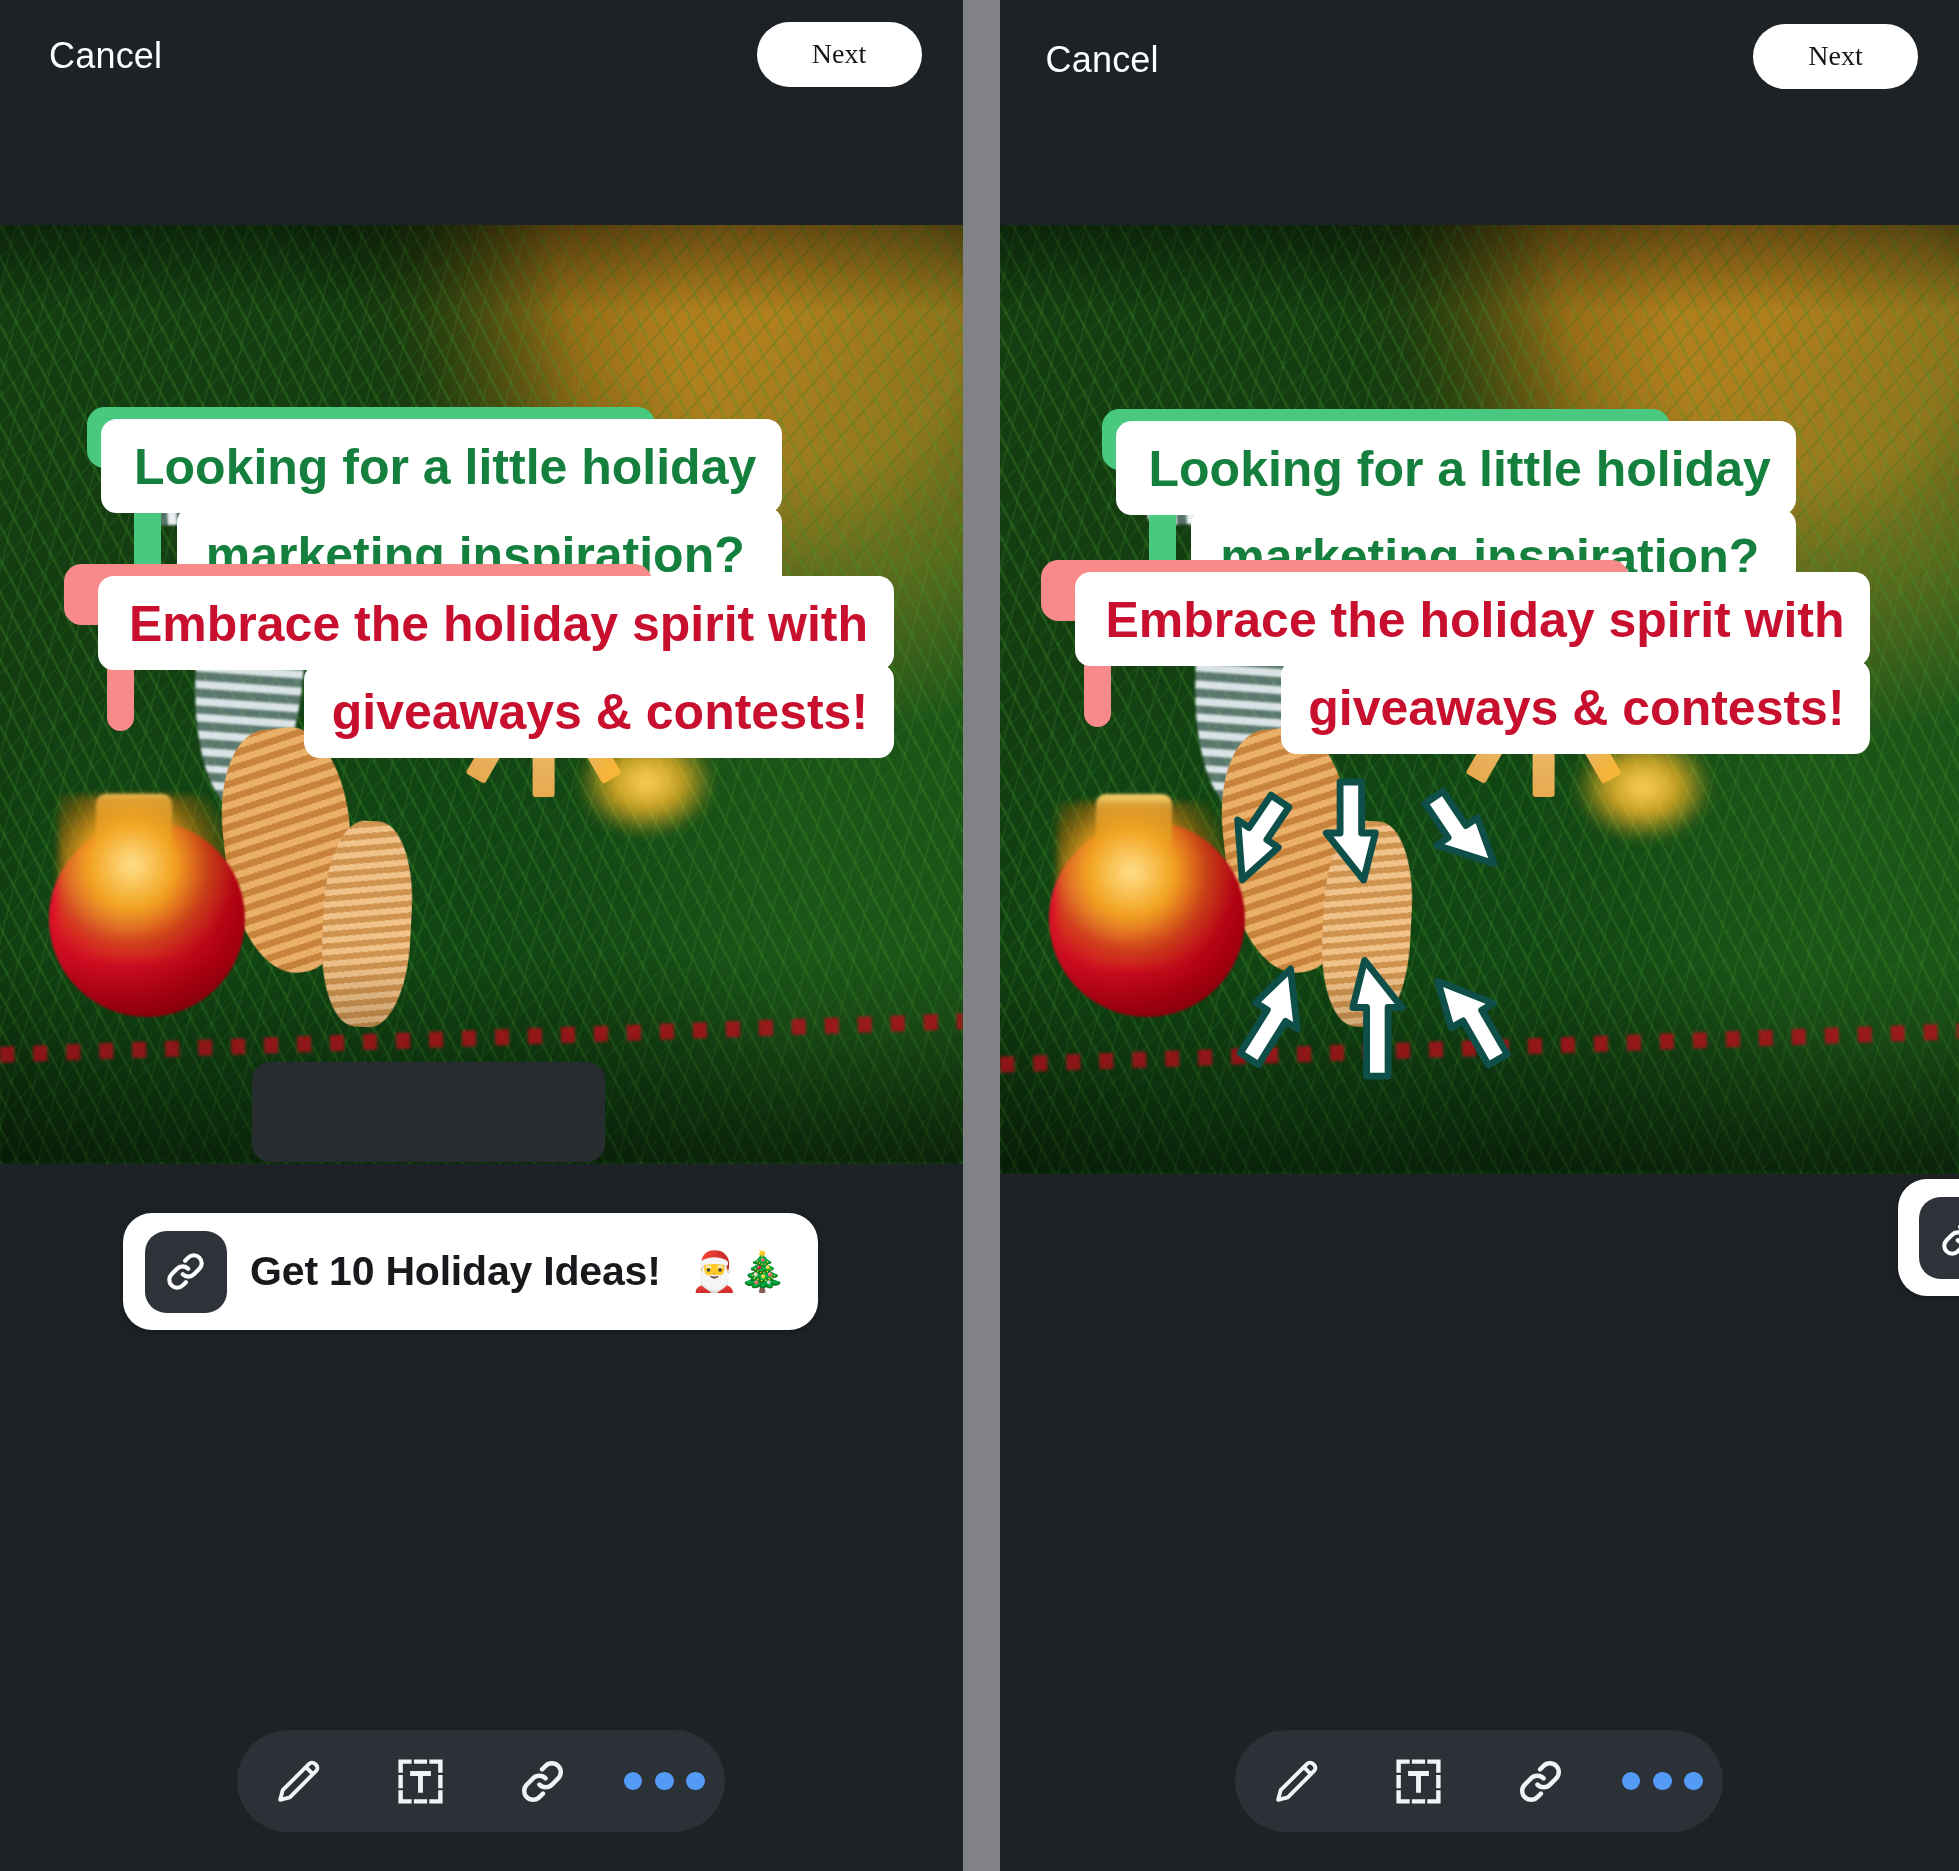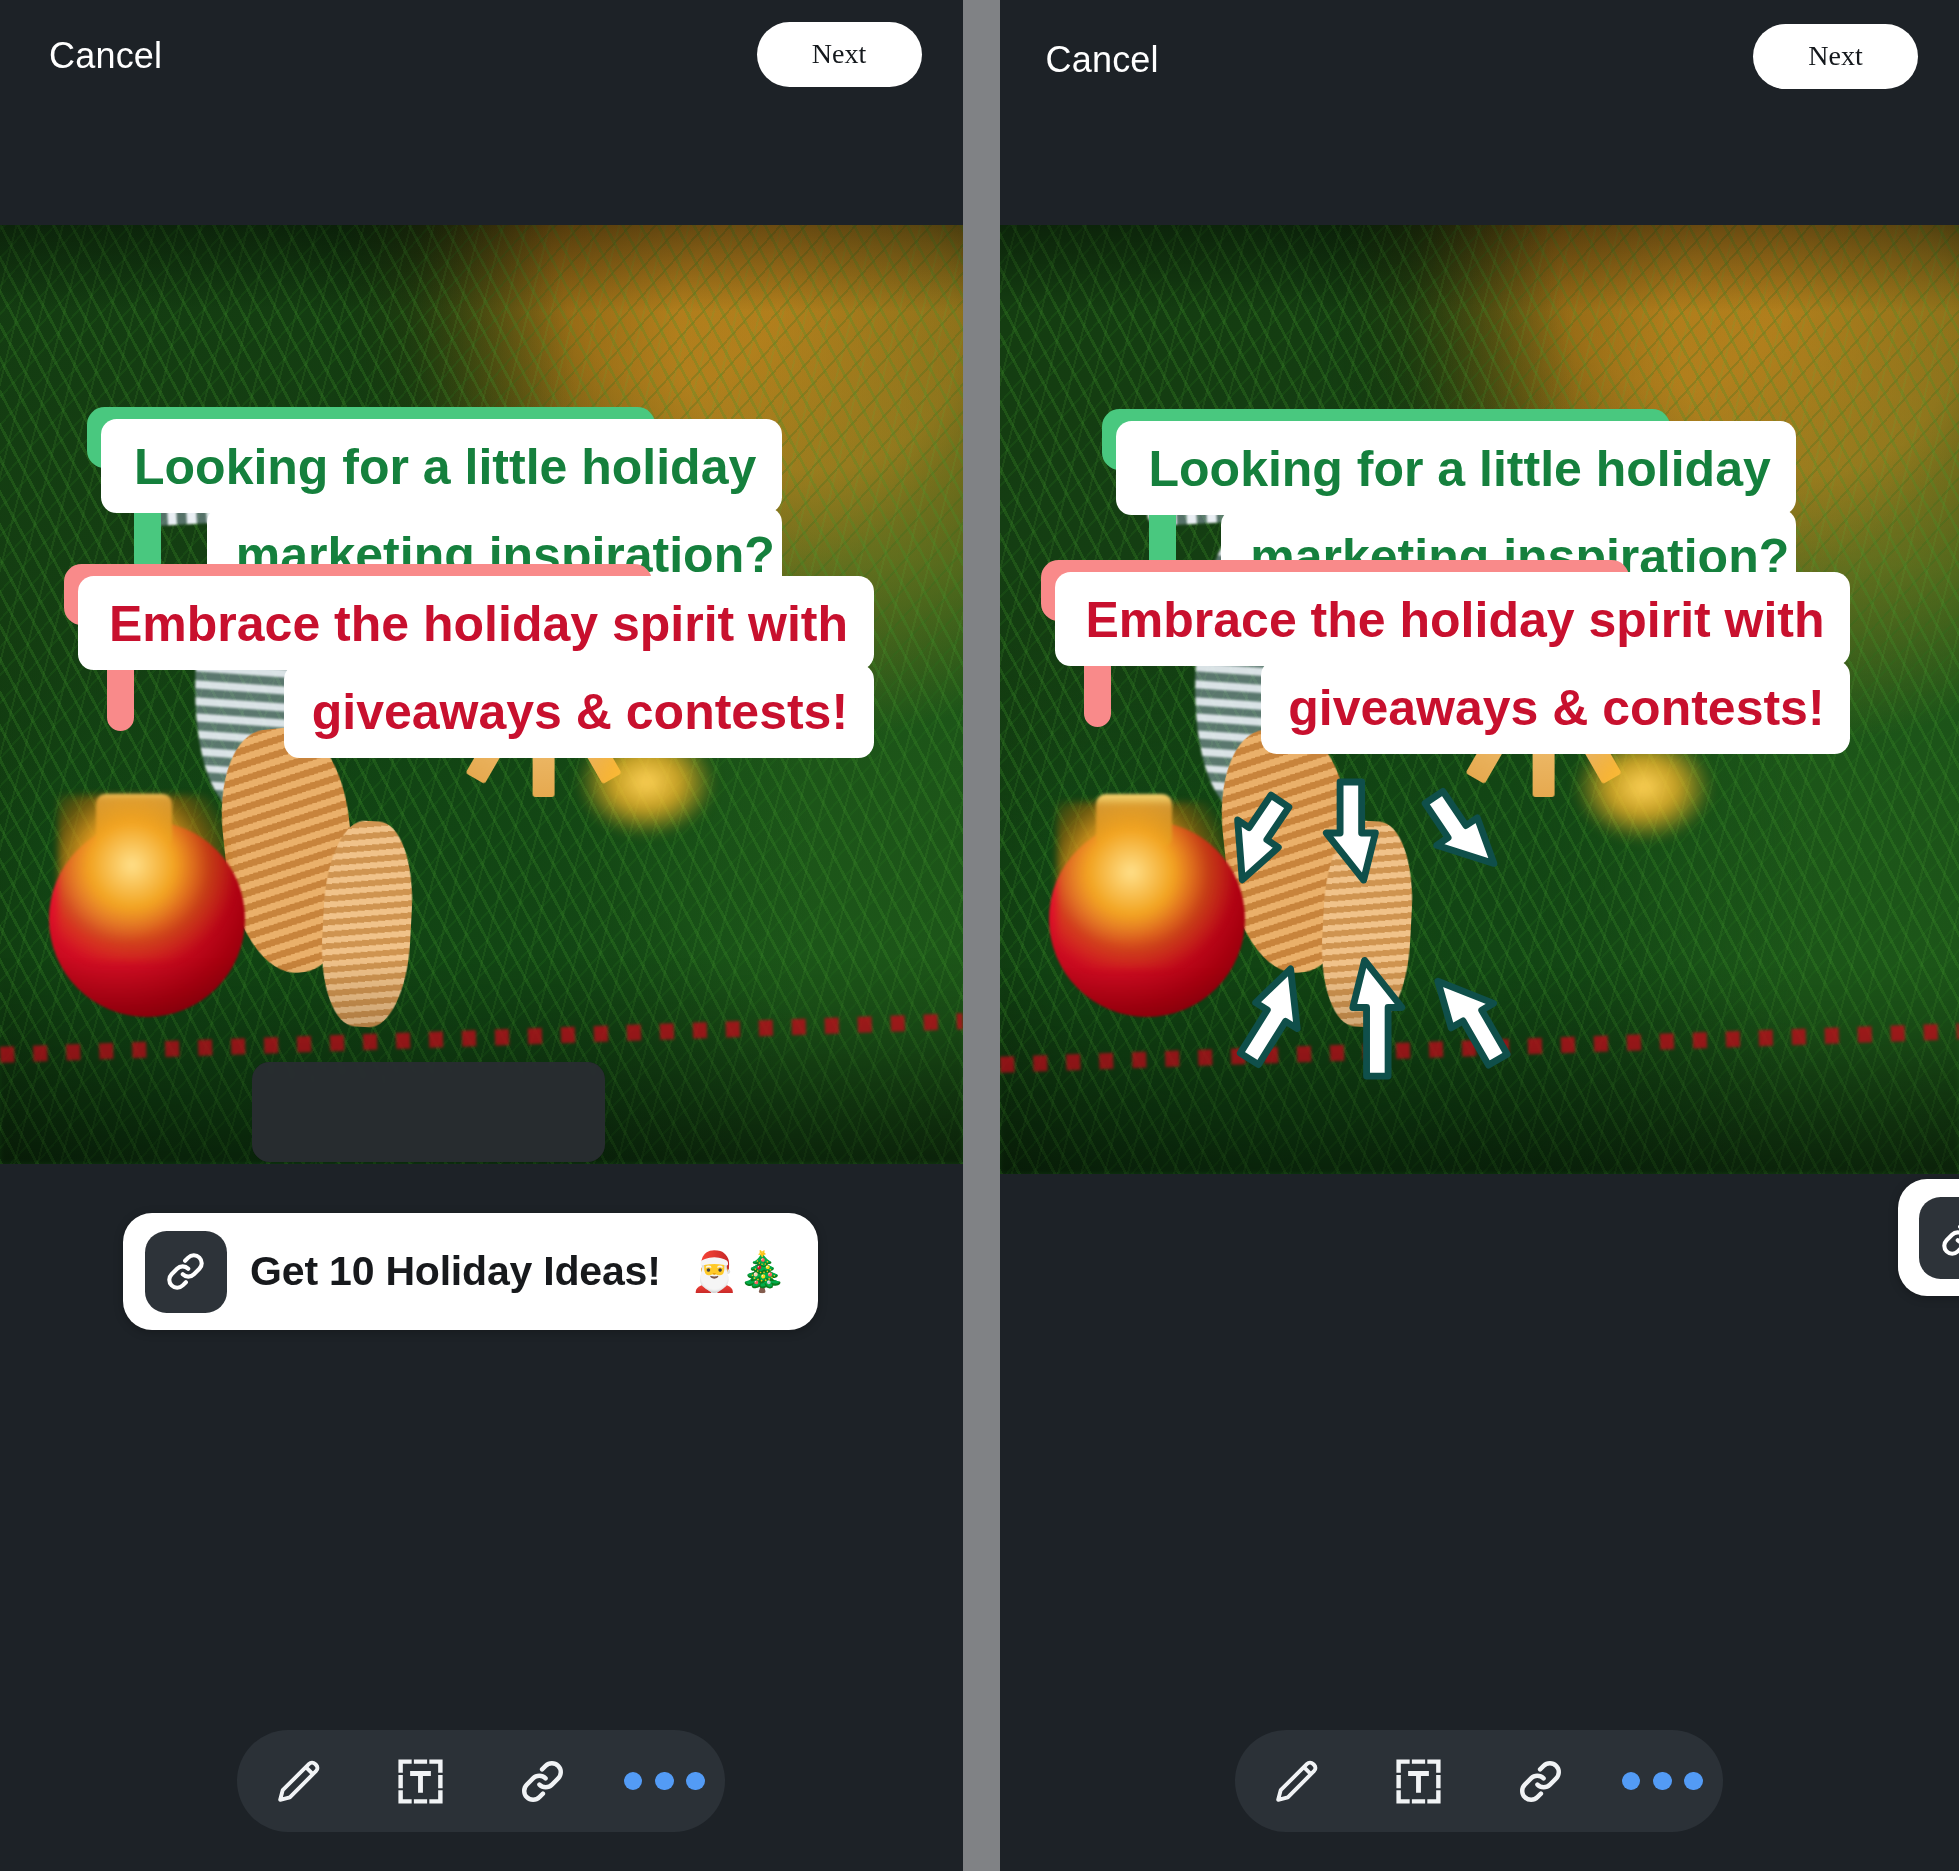--- a/index.html
+++ b/index.html
@@ -147,29 +147,29 @@
     z-index: -1;
   }
 
   
   .sticker-headline { left: 101px; top: 225px; }
   .panel-right .sticker-headline { left: 882px; top: 227px; }
   .sticker-headline .ts-line {
     color: #15803d; font-size: 50px; padding: 19.6px 25.5px 17.6px 33px;
   }
   .sticker-headline .l1 { margin-left: 0; }
-  .sticker-headline .l2 { margin-left: 47px; margin-top: -5.9px; padding-left: 29px; padding-right: 7px;}
+  .sticker-headline .l2 { margin-left: 47px; margin-top: -5.9px; padding-left: 29px; padding-right: 37px;}
   .hl-shadow-a { left: -13.7px; top: -11.8px; width: 568px; height: 61px; background:#49c87f; }
   .hl-shadow-b { left: 33px;  top: 51px;  width: 27.4px;  height: 106px; background:#49c87f; }
 
   
   .sticker-sub { left: 78px; top: 382px; }
   .panel-right .sticker-sub { left: 819px; top: 378px; }
   .sticker-sub .ts-line {
-    color: #c8102e; font-size: 50px; padding: 19.6px 25.5px 17.6px 31px;
+    color: #c8102e; font-size: 50px; padding: 19.6px 25.5px 17.6px 31px; margin-left: 20px;
   }
   .sticker-sub .l2 { margin-left: 88px; margin-top: -5.9px; padding-left: 27.4px; padding-right: 25.5px; }
   .sb-shadow-a { left: -13.7px; top: -11.8px; width: 588px; height: 61px; background:#f98a8a; }
   .sb-shadow-b { left: 29px;  top: 53px;  width: 27.4px;  height: 102px; background:#f98a8a; }
 
   
   .link-sticker {
     position: absolute; z-index: 14;
     background: #ffffff; border-radius: 29px;
     display: flex; align-items: center; gap: 23.5px;

